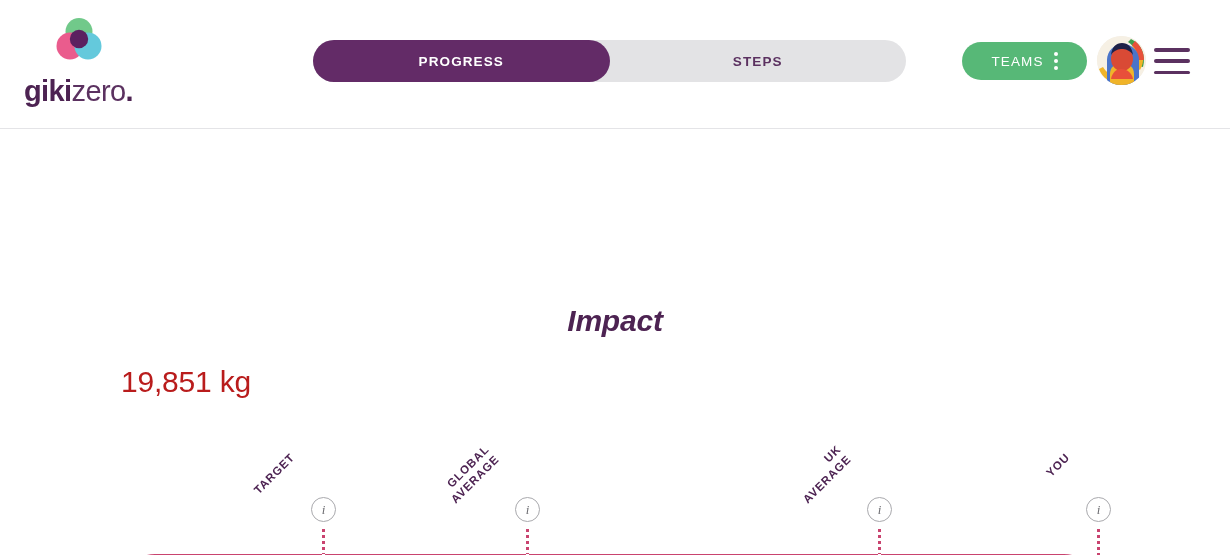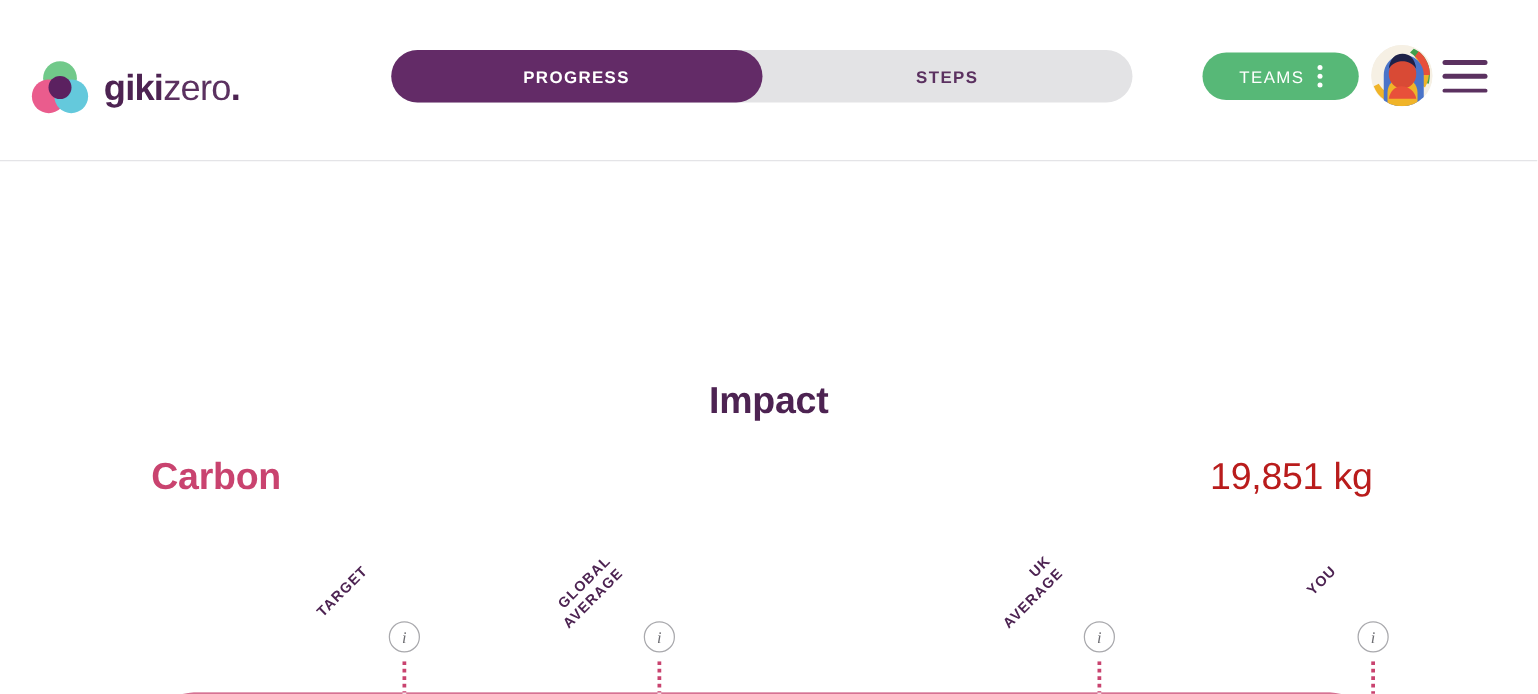--- a/index.html
+++ b/index.html
@@ -17,24 +17,25 @@
     position: relative;
     width: 1230px;
     height: 129px;
     background: #ffffff;
     border-bottom: 1px solid #e4e4e7;
   }
 
   .brand {
     position: absolute;
     left: 24px;
-    top: 47px;
+    top: 16px;
     display: flex;
     align-items: center;
     gap: 11px;
+    flex-direction: column;
   }
   .brand-mark { width: 48px; height: 48px; display: block; }
   .brand-text {
     font-size: 29px;
     letter-spacing: -0.6px;
     color: #4d2352;
     white-space: nowrap;
   }
   .brand-text .b-giki { font-weight: 700; }
   .brand-text .b-zero { font-weight: 400; color: #5b3160; }
@@ -137,20 +138,21 @@
   .page-title {
     position: absolute;
     top: 175px;
     left: 0;
     width: 1230px;
     text-align: center;
     font-size: 30px;
     font-weight: 700;
     color: #4d2352;
     letter-spacing: -0.2px;
+    font-style: italic;
   }
 
   .metric-row {
     position: absolute;
     top: 236px;
     left: 121px;
     width: 977px;
     display: flex;
     align-items: baseline;
     justify-content: space-between;
@@ -305,21 +307,20 @@
       <span></span>
       <span></span>
   </div>
 </div>
 
 <div class="main">
 
   <div class="page-title">Impact</div>
 
   <div class="metric-row">
-    <div class="metric-name">Carbon</div>
     <div class="metric-value">19,851 kg</div>
   </div>
 
   <div class="chart">
 
     <div class="bar-track"></div>
 
     <div class="marker">
       <div class="marker-label" style="left:198px; top:318px; width:100px;">
         <span>TARGET</span>

